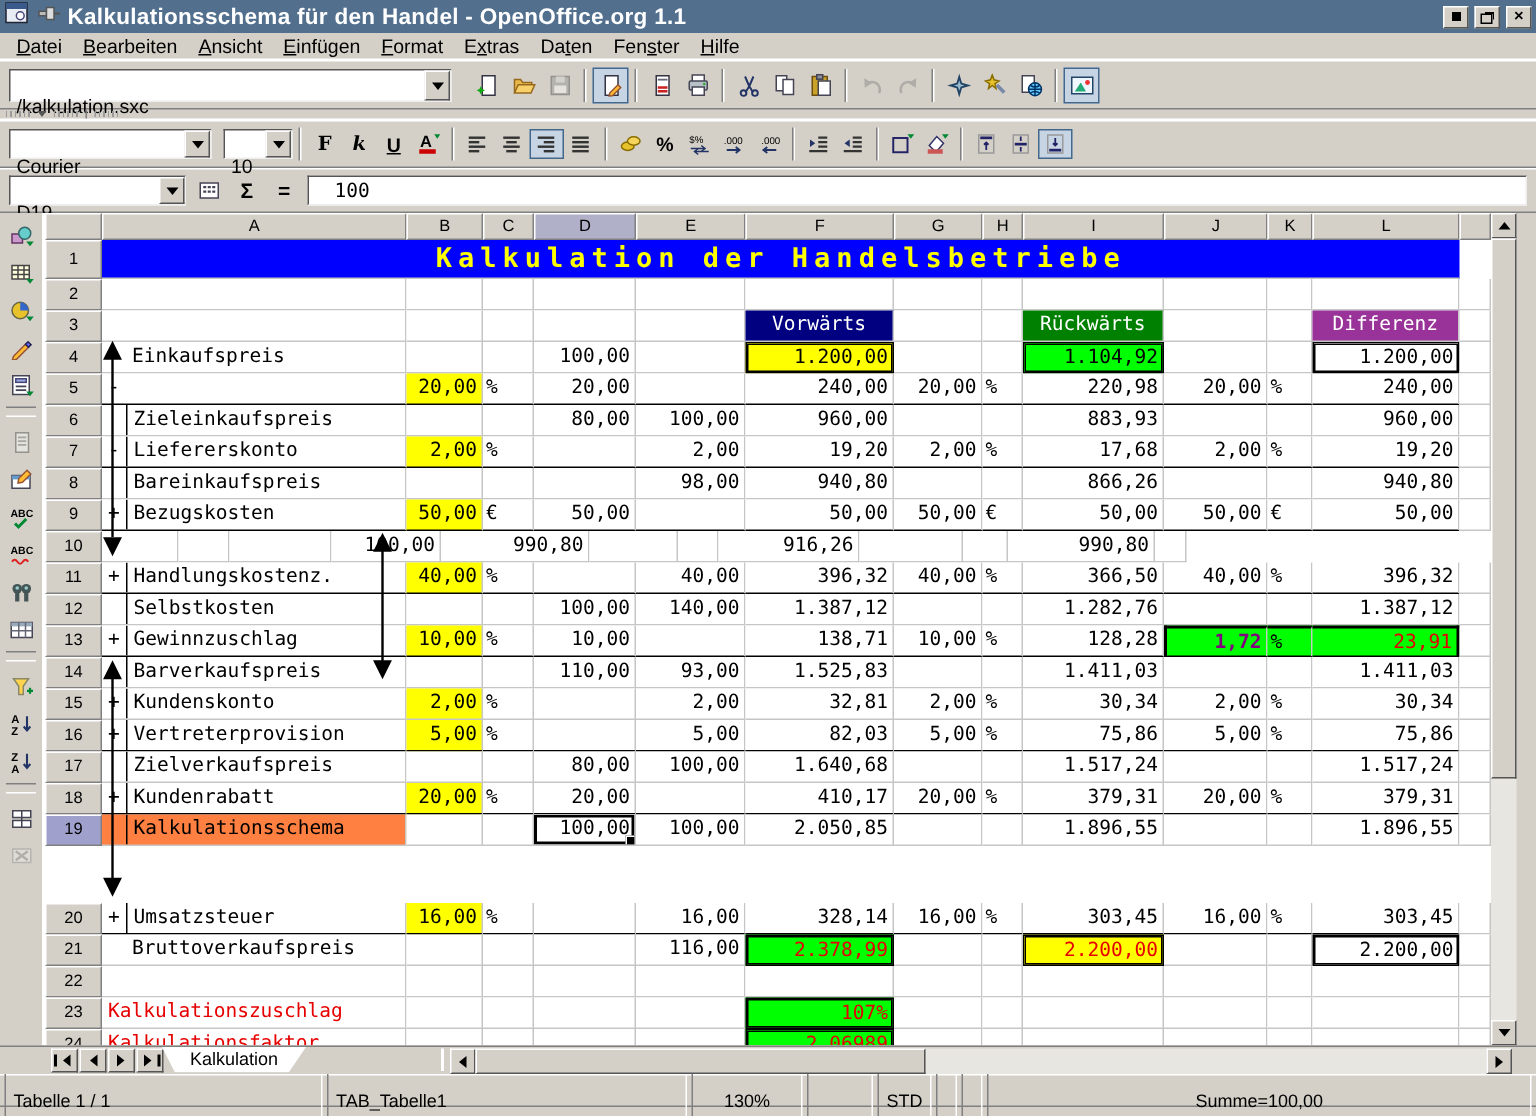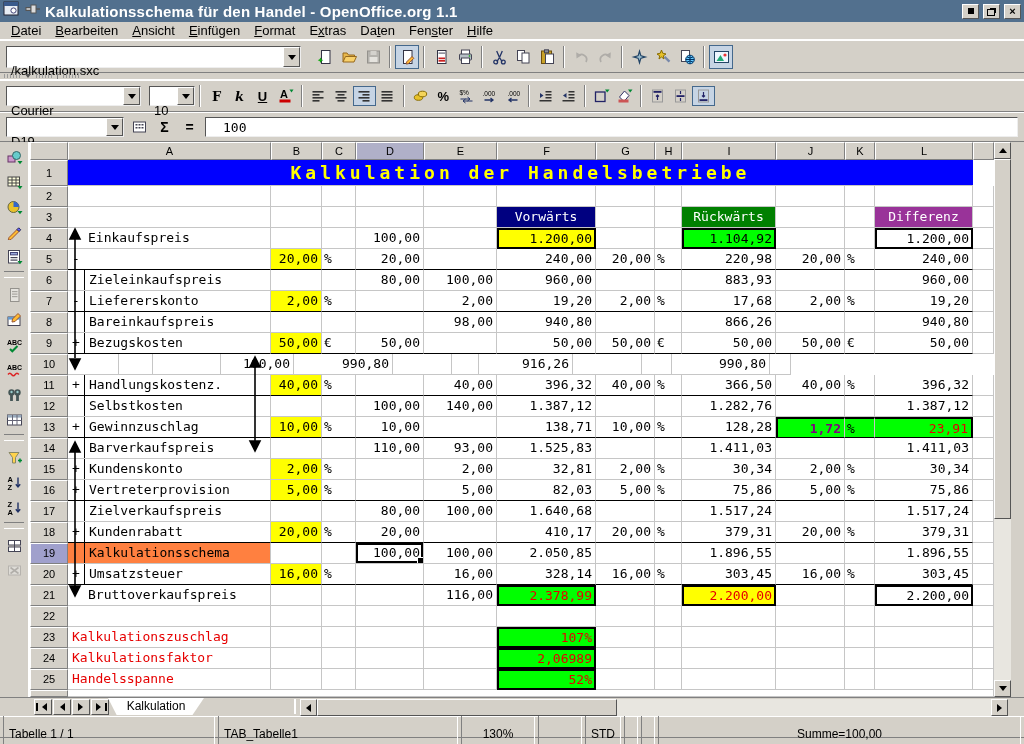--- a/index.html
+++ b/index.html
@@ -882,21 +882,21 @@
           <div class="cell num" style="width: 73px;">100,00</div>
           <div class="cell num" style="width: 99px;">2.050,85</div>
           <div class="cell" style="width: 59px;"></div>
           <div class="cell" style="width: 27px;"></div>
           <div class="cell num" style="width: 94px;">1.896,55</div>
           <div class="cell" style="width: 69px;"></div>
           <div class="cell" style="width: 30px;"></div>
           <div class="cell num" style="width: 98px;">1.896,55</div>
           <div class="cell fill"></div>
         </div>
-        <div class="grow" style="height: 21px;">
+        <div class="grow" style="height: 21px; margin-top: 38px;">
           <div class="rhcell" style="height: 21px; line-height: 19px;">20</div>
           <div class="cell rb acell" style="width: 203px;"><span class="sgn">+</span><span class="albl vln">Umsatzsteuer</span></div>
           <div class="cell rb num y" style="width: 51px;">16,00</div>
           <div class="cell rb unit" style="width: 34px;">%</div>
           <div class="cell rb" style="width: 68px;"></div>
           <div class="cell rb num" style="width: 73px;">16,00</div>
           <div class="cell rb num" style="width: 99px;">328,14</div>
           <div class="cell rb num" style="width: 59px;">16,00</div>
           <div class="cell rb unit" style="width: 27px;">%</div>
           <div class="cell rb num" style="width: 94px;">303,45</div>

